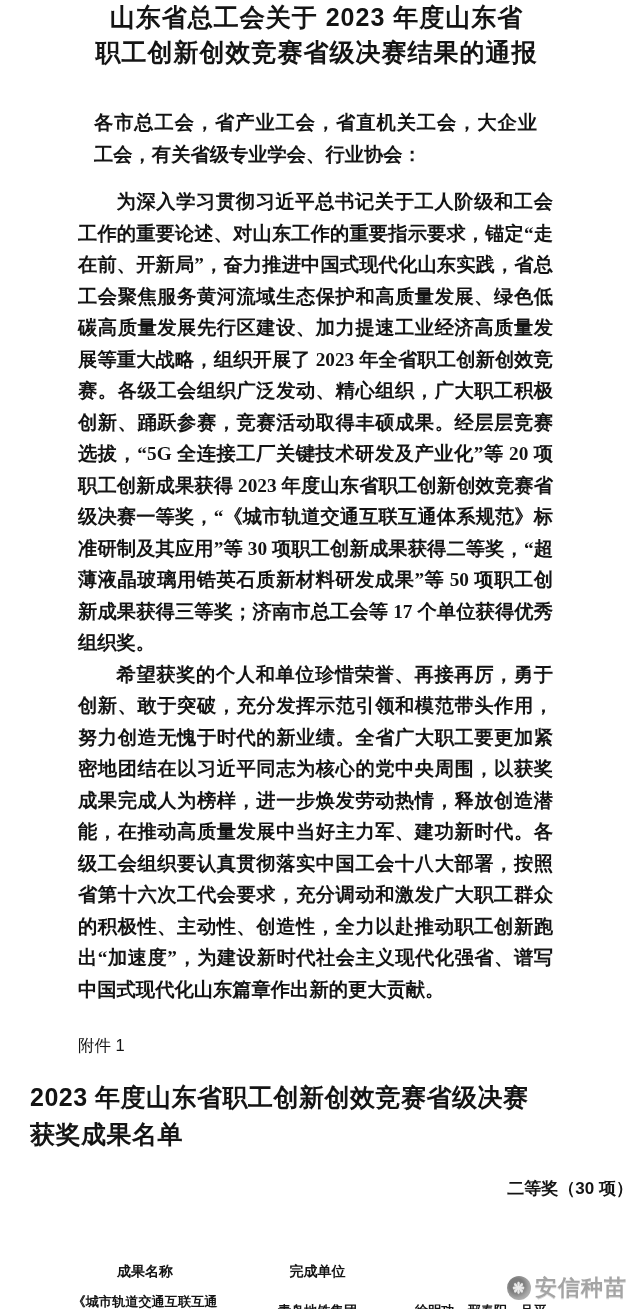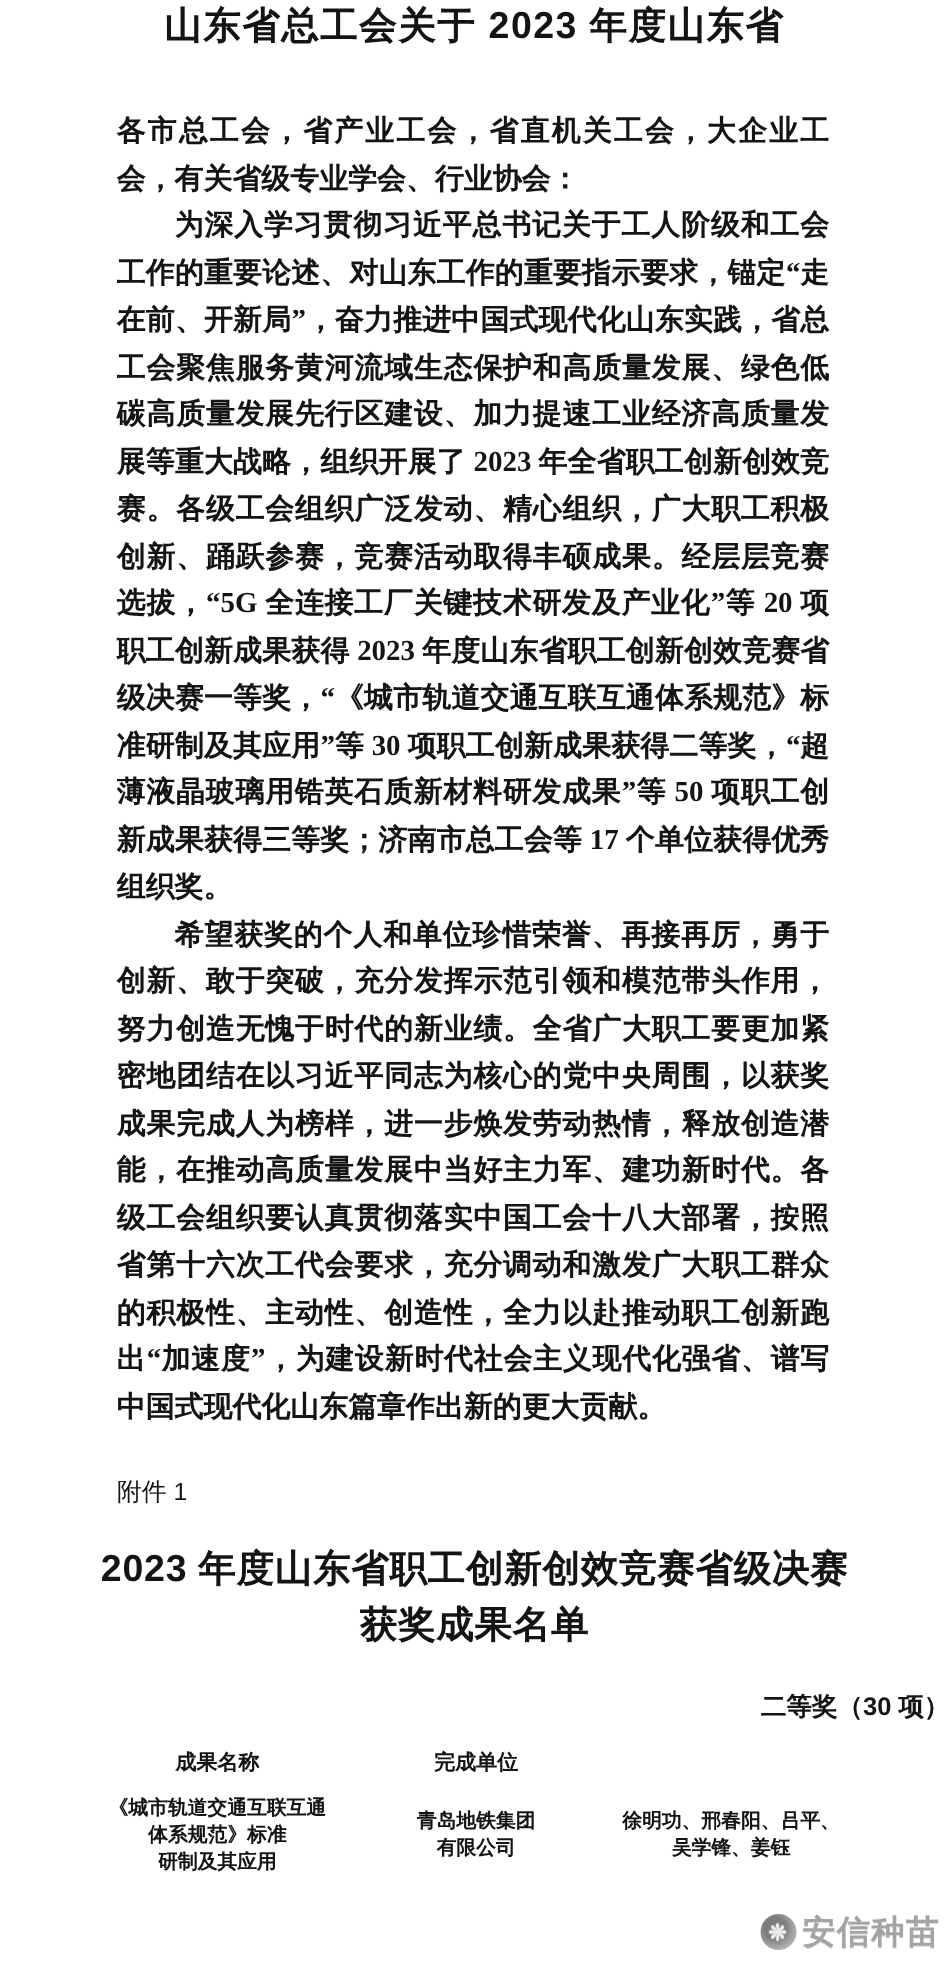--- a/index.html
+++ b/index.html
@@ -6,53 +6,54 @@
   body{width:633px;height:1309px;overflow:hidden;
        font-family:"Liberation Serif","DejaVu Serif",serif;color:#141414;}
   .page{position:relative;width:633px;height:1309px;background:#fff;box-sizing:border-box;}
 
   .doc-title{font-family:"Liberation Sans","DejaVu Sans",sans-serif;font-weight:bold;
     text-align:center;font-size:25px;line-height:35px;letter-spacing:1px;margin:0 40px;}
 
   .body-text{margin:37px 80px 0 78px;font-size:19.3px;line-height:31.5px;
     font-weight:bold;text-align:justify;}
   .para{margin:0;text-indent:2em;}
-  .salutation{margin:0;text-indent:0;}
+  .salutation{margin:16px;text-indent:0;}
 
   .attach-label{margin:30px 0 0 78px;font-size:16.5px;font-weight:normal;
     font-family:"Liberation Sans","DejaVu Sans",sans-serif;}
 
   .attach-title{font-family:"Liberation Sans","DejaVu Sans",sans-serif;font-weight:bold;
-    text-align:center;font-size:25px;line-height:37px;margin:22px 30px 0 30px;letter-spacing:.5px;}
+    font-size:25px;line-height:37px;margin:22px 30px 0 30px;letter-spacing:.5px;}
 
   .section-heading{font-family:"Liberation Sans","DejaVu Sans",sans-serif;font-weight:bold;
     text-align:right;font-size:17px;margin-top:24px;}
 
   .tbl{margin:16px 48px 0 45px;font-family:"Liberation Sans","DejaVu Sans",sans-serif;
     font-weight:bold;font-size:13.2px;line-height:18px;}
   .tbl-row{display:grid;grid-template-columns:200px 145px 195px;column-gap:0;
     align-items:center;margin-top:13px;}
   .tbl-head{margin-top:0;}
   .cell{text-align:center;white-space:pre-line;padding:0 4px;box-sizing:border-box;}
-  .th{font-size:14px;}
+  .th{font-size:14px;margin-top:46px;}
 
   .watermark{position:absolute;right:6px;bottom:6px;display:flex;align-items:center;
     font-family:"Liberation Sans","DejaVu Sans",sans-serif;
     color:#9b9b9b;font-weight:bold;font-size:22px;letter-spacing:1px;
     text-shadow:0 0 1px #fff,0 1px 0 #cfcfcf;opacity:.9;}
   .wm-icon{display:inline-flex;width:24px;height:24px;border-radius:50%;
     background:radial-gradient(circle at 40% 40%, #6f6f6f 0 35%, #9a9a9a 60%, #c9c9c9 100%);
     color:#e8e8e8;font-size:15px;align-items:center;justify-content:center;margin-right:4px;}
 </style>
 </head>
 <body>
 
 <div class="page">
 
   <h1 class="doc-title"><span>山东省总工会关于 2023 年度山东省</span><br>
+    <span>职工创新创效竞赛省级决赛结果的通报</span>
   </h1>
 
   <div class="body-text">
     <p class="salutation">各市总工会，省产业工会，省直机关工会，大企业工会，有关省级专业学会、行业协会：</p>
     <p class="para">为深入学习贯彻习近平总书记关于工人阶级和工会工作的重要论述、对山东工作的重要指示要求，锚定“走在前、开新局”，奋力推进中国式现代化山东实践，省总工会聚焦服务黄河流域生态保护和高质量发展、绿色低碳高质量发展先行区建设、加力提速工业经济高质量发展等重大战略，组织开展了 2023 年全省职工创新创效竞赛。各级工会组织广泛发动、精心组织，广大职工积极创新、踊跃参赛，竞赛活动取得丰硕成果。经层层竞赛选拔，“5G 全连接工厂关键技术研发及产业化”等 20 项职工创新成果获得 2023 年度山东省职工创新创效竞赛省级决赛一等奖，“《城市轨道交通互联互通体系规范》标准研制及其应用”等 30 项职工创新成果获得二等奖，“超薄液晶玻璃用锆英石质新材料研发成果”等 50 项职工创新成果获得三等奖；济南市总工会等 17 个单位获得优秀组织奖。</p>
     <p class="para">希望获奖的个人和单位珍惜荣誉、再接再厉，勇于创新、敢于突破，充分发挥示范引领和模范带头作用，努力创造无愧于时代的新业绩。全省广大职工要更加紧密地团结在以习近平同志为核心的党中央周围，以获奖成果完成人为榜样，进一步焕发劳动热情，释放创造潜能，在推动高质量发展中当好主力军、建功新时代。各级工会组织要认真贯彻落实中国工会十八大部署，按照省第十六次工代会要求，充分调动和激发广大职工群众的积极性、主动性、创造性，全力以赴推动职工创新跑出“加速度”，为建设新时代社会主义现代化强省、谱写中国式现代化山东篇章作出新的更大贡献。</p>
   </div>
 
   <div class="attach-label">附件 1</div>
 

